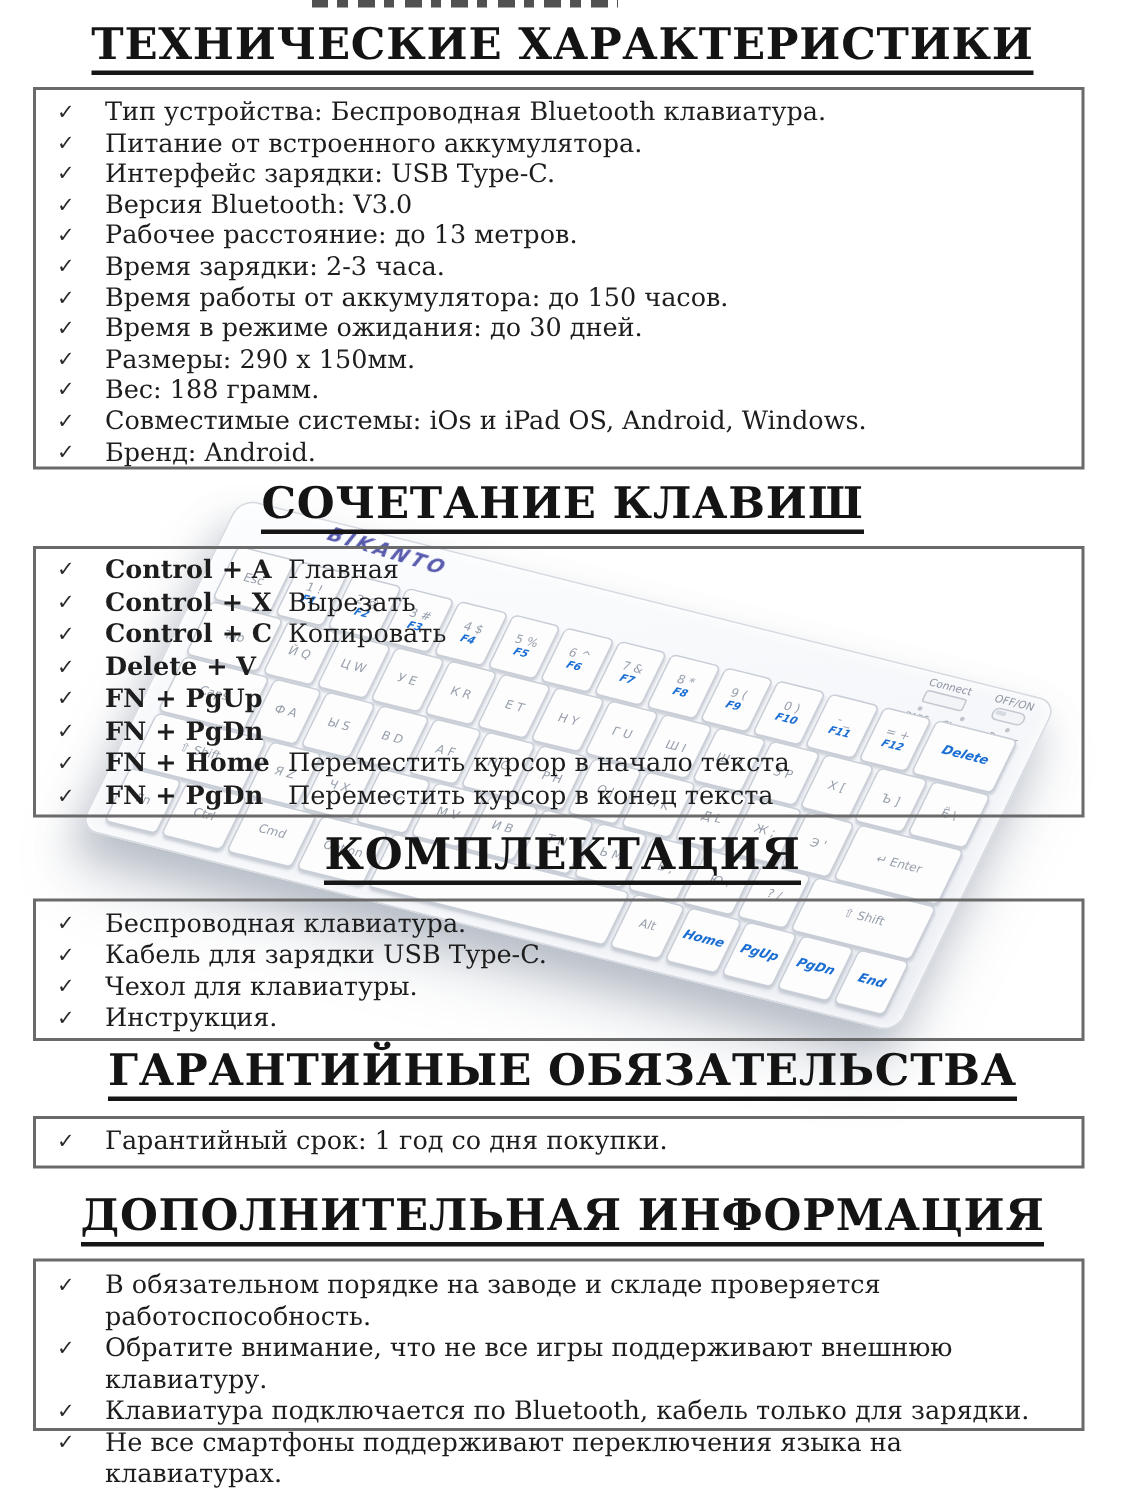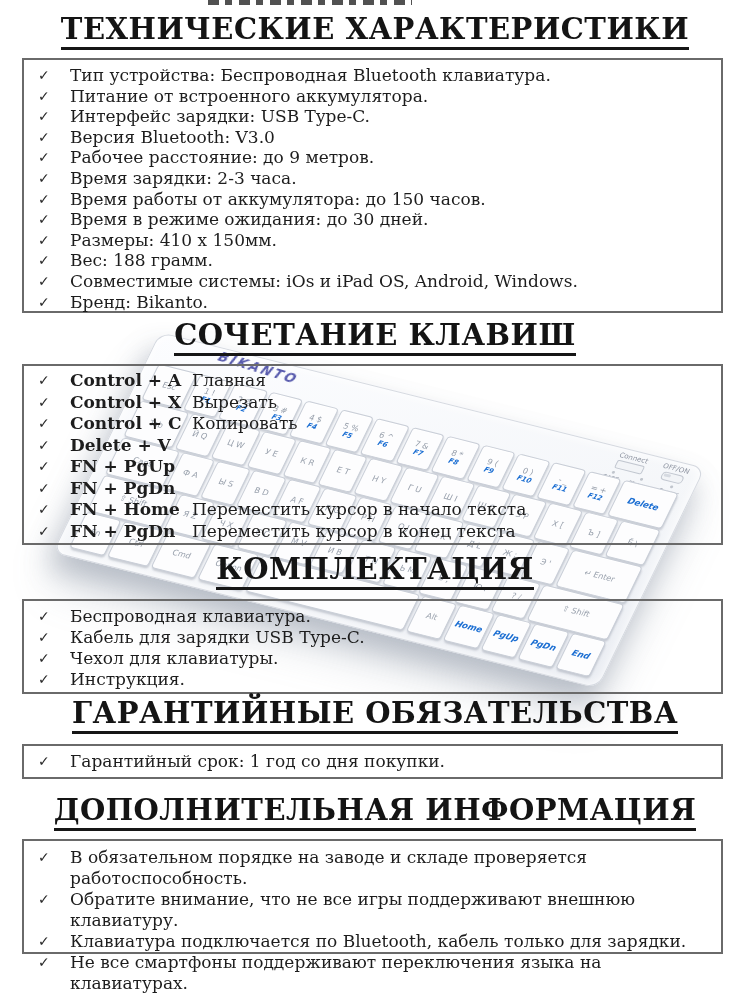--- a/index.html
+++ b/index.html
@@ -326,49 +326,49 @@
     <div class="li">
       <span class="chk">✓</span>
       <div class="txt">Интерфейс зарядки: USB Type-C.</div>
     </div>
     <div class="li">
       <span class="chk">✓</span>
       <div class="txt">Версия Bluetooth: V3.0</div>
     </div>
     <div class="li">
       <span class="chk">✓</span>
-      <div class="txt">Рабочее расстояние: до 9 метров.</div>
+      <div class="txt">Рабочее расстояние: до 13 метров.</div>
     </div>
     <div class="li">
       <span class="chk">✓</span>
       <div class="txt">Время зарядки: 2-3 часа.</div>
     </div>
     <div class="li">
       <span class="chk">✓</span>
       <div class="txt">Время работы от аккумулятора: до 150 часов.</div>
     </div>
     <div class="li">
       <span class="chk">✓</span>
       <div class="txt">Время в режиме ожидания: до 30 дней.</div>
     </div>
     <div class="li">
       <span class="chk">✓</span>
-      <div class="txt">Размеры: 410 х 150мм.</div>
+      <div class="txt">Размеры: 290 х 150мм.</div>
     </div>
     <div class="li">
       <span class="chk">✓</span>
       <div class="txt">Вес: 188 грамм.</div>
     </div>
     <div class="li">
       <span class="chk">✓</span>
       <div class="txt">Совместимые системы: iOs и iPad OS, Android, Windows.</div>
     </div>
     <div class="li">
       <span class="chk">✓</span>
-      <div class="txt">Бренд: Bikanto.</div>
+      <div class="txt">Бренд: Android.</div>
     </div>
   </div>
 
 <h1 class="title" id="t2"><span>СОЧЕТАНИЕ КЛАВИШ</span></h1>
 <div class="box" id="box2">
     <div class="srow">
       <span class="chk">✓</span>
       <div class="combo">Control + A</div>
       <div class="action">Главная</div>
     </div>

